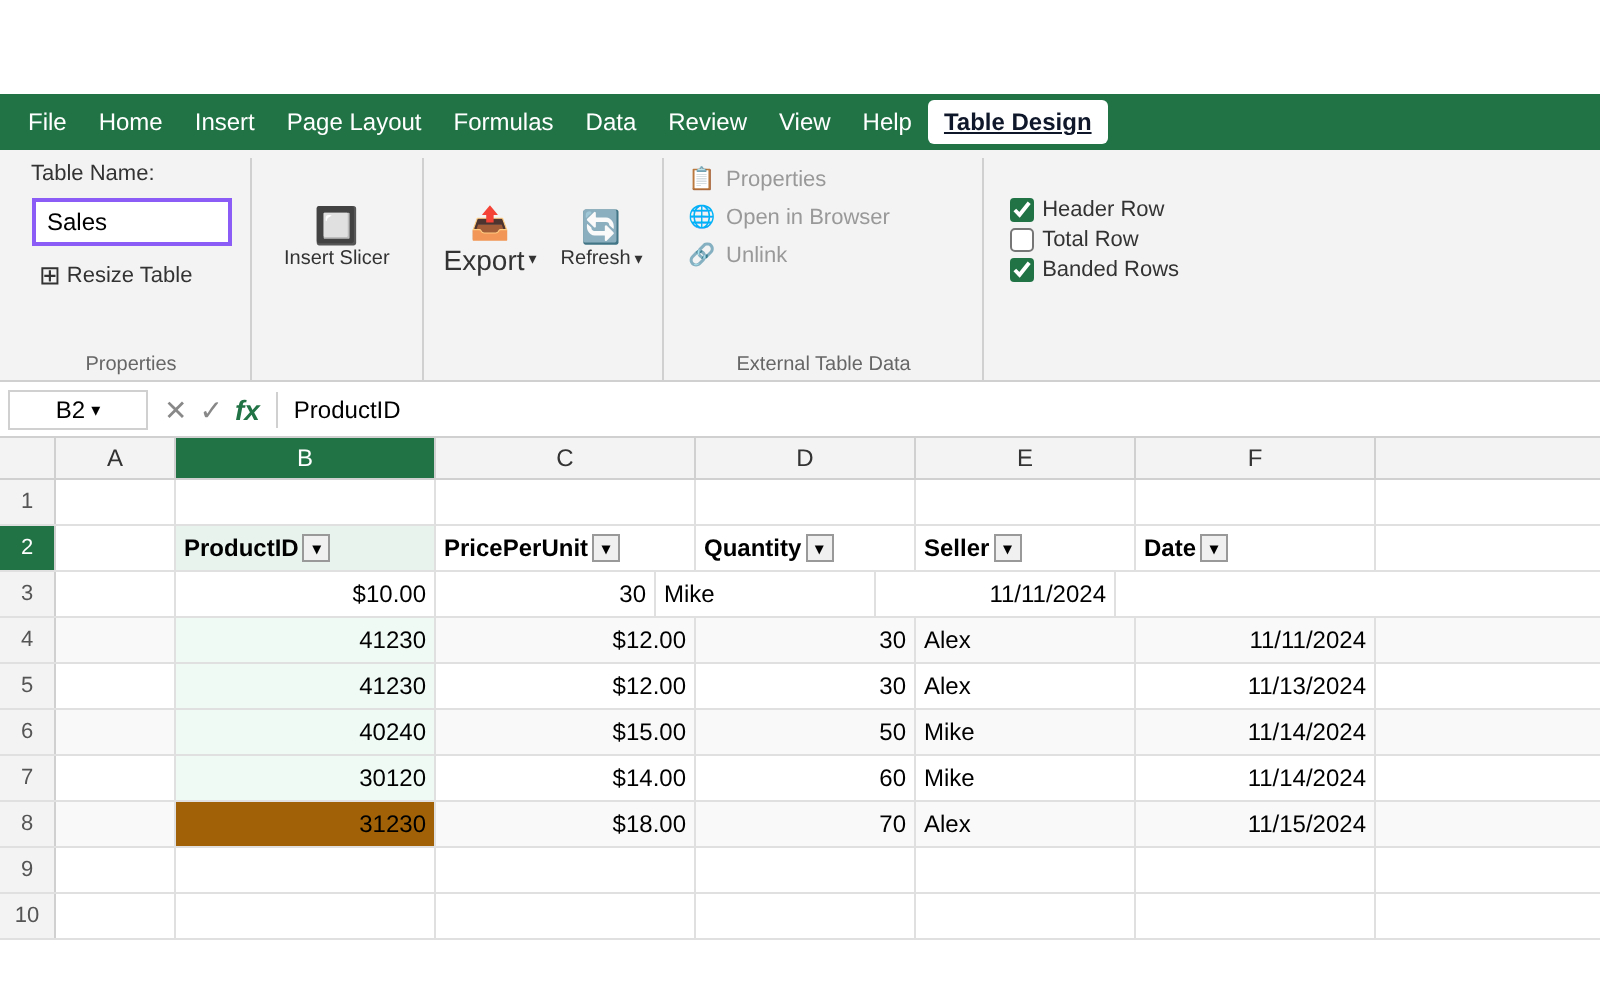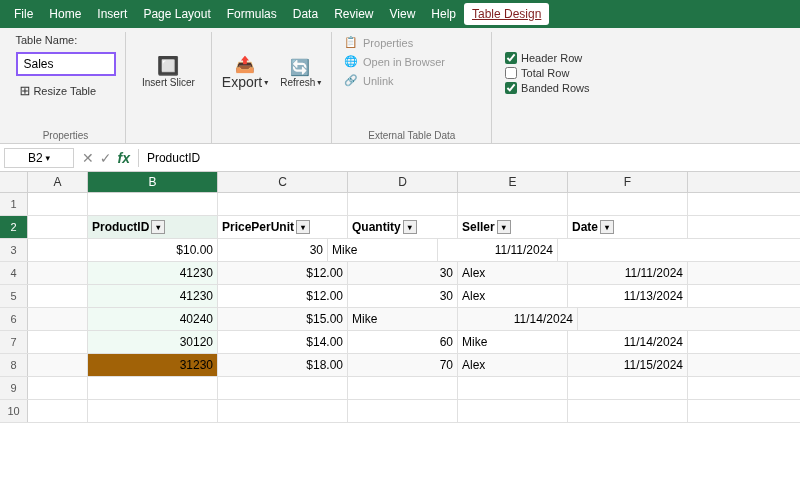--- a/index.html
+++ b/index.html
@@ -5,32 +5,33 @@
     * { box-sizing: border-box; margin: 0; padding: 0; }
     body { font-family: 'Segoe UI', Arial, sans-serif; font-size: 12px; background: #fff; width: 800px; height: 500px; overflow: hidden; }
 
     
     .menu-bar {
       background: #217346;
       display: flex;
       align-items: center;
       height: 28px;
       padding: 0 6px;
+      margin-top: 47px;
     }
     .menu-item {
       color: #fff;
       padding: 4px 8px;
       cursor: pointer;
       font-size: 12px;
       border-radius: 3px;
     }
     .menu-item.active {
       background: #fff;
-      color: #7f1d1d;
-      font-weight: 400;
+      color: #0f172a;
+      font-weight: 700;
     }
 
     
     .ribbon {
       background: #f3f3f3;
       border-bottom: 1px solid #d0d0d0;
       padding: 4px 6px 0 6px;
       min-height: 90px;
     }
     .ribbon-content {
@@ -545,20 +546,23 @@
 
   <div class="sheet-row" style="background:#f9f9f9;">
     <div class="row-num">6</div>
     <div class="cell col-a" style="background:#f9f9f9;"></div>
     <div class="cell col-b cell-right" style="background:#f0faf4;">
         <span>40240</span>
       </div>
     <div class="cell col-c cell-right" style="background:#f9f9f9;">
         <span>$15.00</span>
       </div>
+    <div class="cell col-d cell-right" style="background:#f9f9f9;">
+        <span>50</span>
+      </div>
     <div class="cell col-e" style="background:#f9f9f9;">
         <span>Mike</span>
       </div>
     <div class="cell col-f cell-right" style="background:#f9f9f9;">
         <span>11/14/2024</span>
       </div>
   </div>
 
   <div class="sheet-row">
     <div class="row-num">7</div>

